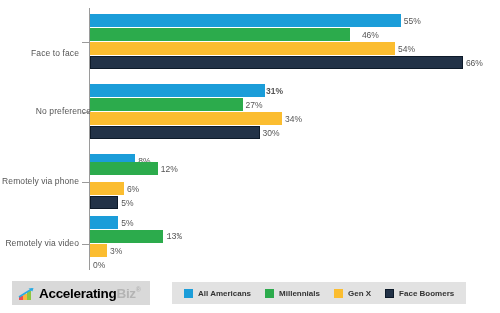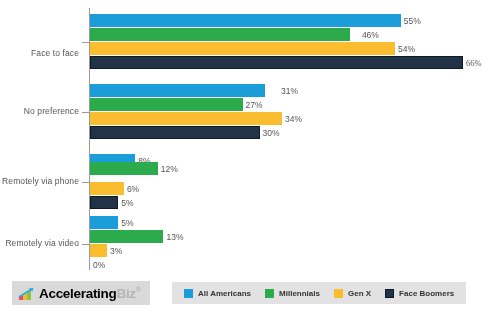--- a/index.html
+++ b/index.html
@@ -178,29 +178,29 @@
           <div class="bar-row" style="top: 14px; width: 400px;">
             <div class="bar s1" title="Millennials: 46%" style="width: 259.9px;"></div>
             <div class="bar-value" style="left: 259.9px; padding-left: 12px;">46%</div>
           </div>
           <div class="bar-row" style="top: 28px; width: 400px;">
             <div class="bar s2" title="Gen X: 54%" style="width: 305.1px;"></div>
             <div class="bar-value" style="left: 305.1px;">54%</div>
           </div>
           <div class="bar-row" style="top: 42px; width: 400px;">
             <div class="bar s3" title="Baby Boomers: 66%" style="width: 372.9px;"></div>
-            <div class="bar-value" style="left: 372.9px; font-family: Liberation Serif, serif;">66%</div>
+            <div class="bar-value" style="left: 372.9px;">66%</div>
           </div>
         </div>
         <div class="group" style="top: 84px; height: 56px;">
-          <div class="group-label" style="top: 21.5px;">No preference</div>
+          <div class="group-label" style="top: 21.5px; padding-left: 12px;">No preference</div>
           <div class="group-tick" style="top: 28px;"></div>
           <div class="bar-row" style="top: 0px; width: 400px;">
             <div class="bar s0" title="All Americans: 31%" style="width: 175.15px;"></div>
-            <div class="bar-value" style="left: 188px;">31%</div>
+            <div class="bar-value" style="left: 173px; font-weight: bold;">31%</div>
           </div>
           <div class="bar-row" style="top: 14px; width: 400px;">
             <div class="bar s1" title="Millennials: 27%" style="width: 152.55px;"></div>
             <div class="bar-value" style="left: 152.55px;">27%</div>
           </div>
           <div class="bar-row" style="top: 28px; width: 400px;">
             <div class="bar s2" title="Gen X: 34%" style="width: 192.1px;"></div>
             <div class="bar-value" style="left: 192.1px;">34%</div>
           </div>
           <div class="bar-row" style="top: 42px; width: 400px;">
@@ -230,21 +230,21 @@
         </div>
         <div class="group" style="top: 216px; height: 56px;">
           <div class="group-label" style="top: 21.5px;">Remotely via video</div>
           <div class="group-tick" style="top: 28px;"></div>
           <div class="bar-row" style="top: 0px; width: 400px;">
             <div class="bar s0" title="All Americans: 5%" style="width: 28.25px;"></div>
             <div class="bar-value" style="left: 28.25px;">5%</div>
           </div>
           <div class="bar-row" style="top: 14px; width: 400px;">
             <div class="bar s1" title="Millennials: 13%" style="width: 73.45px;"></div>
-            <div class="bar-value" style="left: 73.45px;">13%</div>
+            <div class="bar-value" style="left: 73.45px; font-family: Liberation Mono, monospace;">13%</div>
           </div>
           <div class="bar-row" style="top: 28px; width: 400px;">
             <div class="bar s2" title="Gen X: 3%" style="width: 16.95px;"></div>
             <div class="bar-value" style="left: 16.95px;">3%</div>
           </div>
           <div class="bar-row" style="top: 42px; width: 400px;">
             <div class="bar-value" style="left: 0px;">0%</div>
           </div>
         </div>
       </div>

